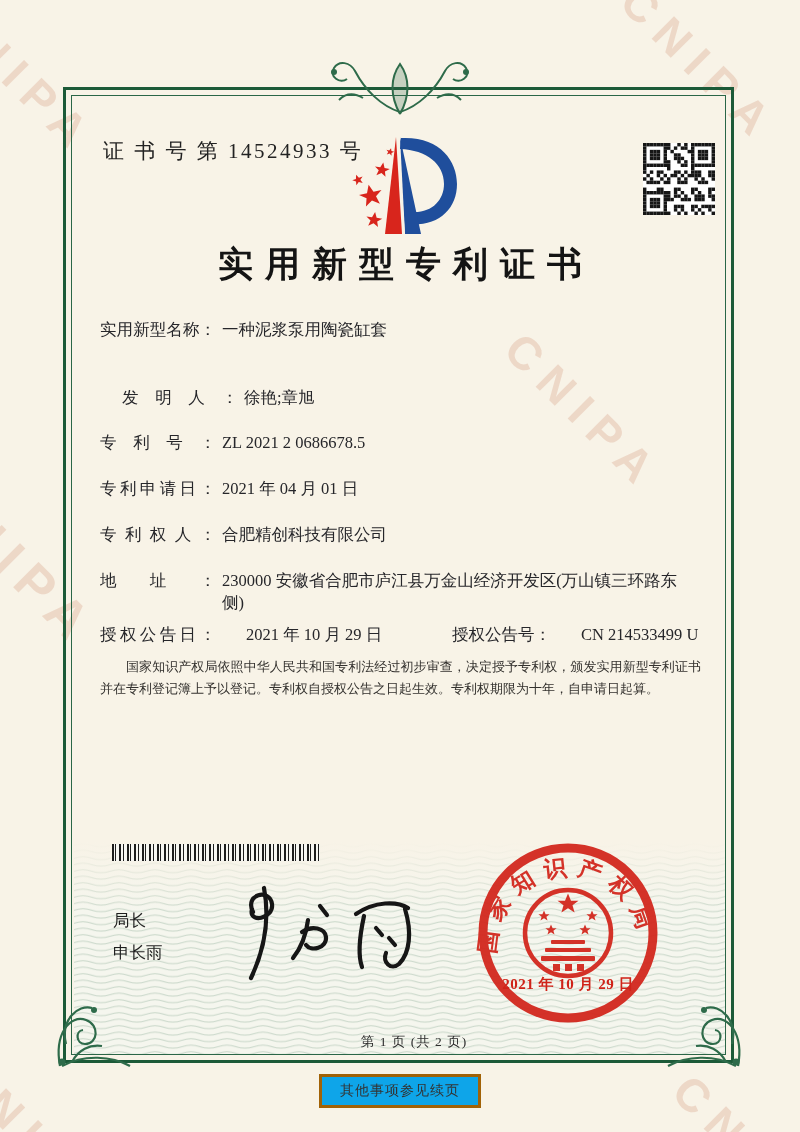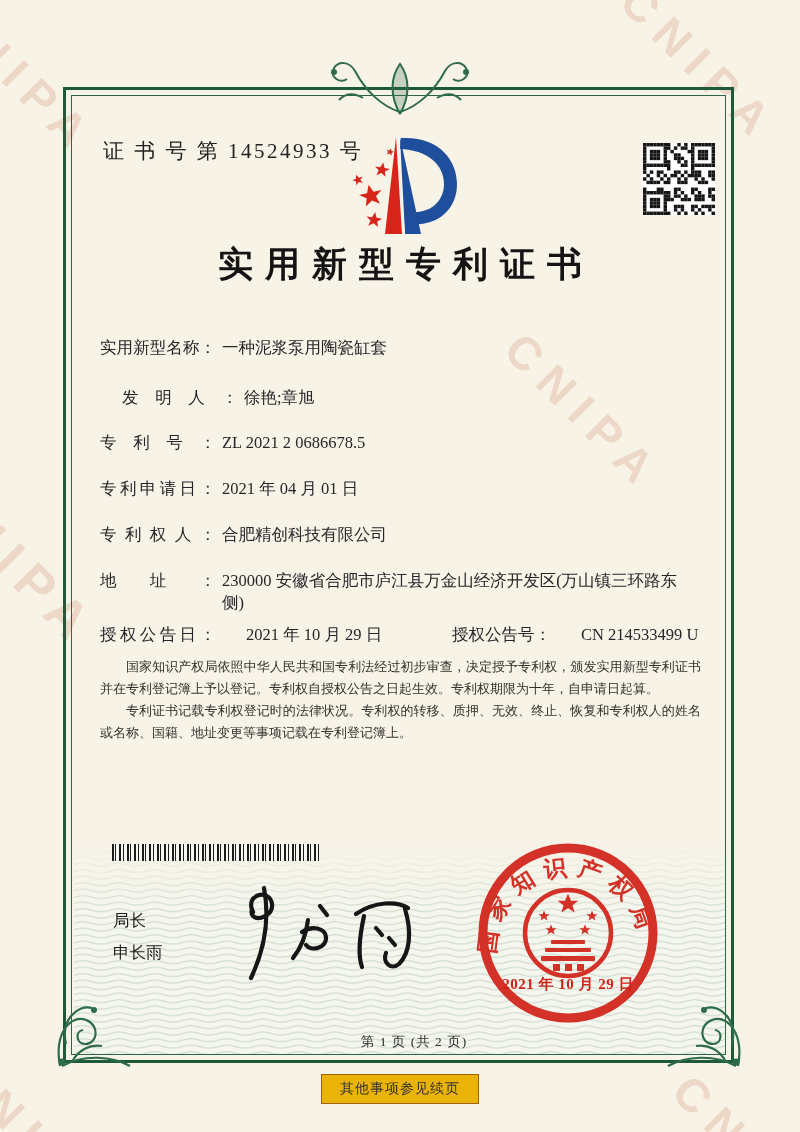--- a/index.html
+++ b/index.html
@@ -58,21 +58,21 @@
     font-family:"Liberation Sans", sans-serif;font-size:16.5px;color:#1d1d1d;}
   .signature{position:absolute;left:208px;top:882px;z-index:3;}
   
   .seal{position:absolute;left:473px;top:838px;z-index:4;opacity:.93;}
   .seal-date{position:absolute;left:498px;top:975px;width:140px;z-index:5;
     text-align:center;font-size:15px;font-weight:bold;letter-spacing:.5px;color:#cf2318;}
   
   .pageno{position:absolute;left:16px;top:1033px;width:796px;z-index:3;
     text-align:center;font-size:13.5px;letter-spacing:1px;color:#2e2e2e;}
   .cont-wrap{position:absolute;left:0;top:1074px;width:100%;z-index:3;text-align:center;}
-  .cont{display:inline-block;background:#eab308;border:1px solid #a16207;
+  .cont{display:inline-block;background:#0ea5e9;border:3px solid #a16207;
     padding:5px 18px;font-size:14px;letter-spacing:1px;color:#333;}
 </style>
 </head>
 <body>
 
 <span class="wm" style="left:-34px;top:-14px;">CNIPA</span>
 <span class="wm" style="left:648px;top:-26px;">CNIPA</span>
 <span class="wm" style="left:-44px;top:462px;font-size:52px;">CNIPA</span>
 <span class="wm" style="left:532px;top:322px;">CNIPA</span>
 <span class="wm" style="left:-20px;top:1046px;">CNIPA</span>
@@ -367,21 +367,21 @@
     <rect x="24" y="68.57142857142857" width="3.4285714285714284" height="3.4285714285714284" fill="#161616"></rect>
     <rect x="34.285714285714285" y="68.57142857142857" width="3.4285714285714284" height="3.4285714285714284" fill="#161616"></rect>
     <rect x="41.14285714285714" y="68.57142857142857" width="3.4285714285714284" height="3.4285714285714284" fill="#161616"></rect>
     <rect x="51.42857142857142" y="68.57142857142857" width="3.4285714285714284" height="3.4285714285714284" fill="#161616"></rect>
     <rect x="58.285714285714285" y="68.57142857142857" width="3.4285714285714284" height="3.4285714285714284" fill="#161616"></rect>
     <rect x="68.57142857142857" y="68.57142857142857" width="3.4285714285714284" height="3.4285714285714284" fill="#161616"></rect>
   </svg>
 
 <div class="title">实用新型专利证书</div>
 
-<div class="row" style="top:337px;align-items:center;">
+<div class="row" style="top:319px;align-items:center;">
   <span class="lab">实用新型名称：</span>
   <span class="val">一种泥浆泵用陶瓷缸套</span>
 </div>
 <div class="row" style="top:387px;margin-left:22px;">
   <span class="lab">发明人：</span>
   <span class="val">徐艳;章旭</span>
 </div>
 <div class="row" style="top:432px;">
   <span class="lab">专利号：</span>
   <span class="val">ZL 2021 2 0686678.5</span>
@@ -400,21 +400,20 @@
 </div>
 <div class="row" style="top:624px;gap:24px;">
   <span class="lab">授权公告日：</span>
   <span class="g-val">2021 年 10 月 29 日</span>
   <span class="lab2">授权公告号：</span>
   <span class="val">CN 214533499 U</span>
 </div>
 
 <div class="paras">
   <p>国家知识产权局依照中华人民共和国专利法经过初步审查，决定授予专利权，颁发实用新型专利证书并在专利登记簿上予以登记。专利权自授权公告之日起生效。专利权期限为十年，自申请日起算。</p>
-  <p>专利证书记载专利权登记时的法律状况。专利权的转移、质押、无效、终止、恢复和专利权人的姓名或名称、国籍、地址变更等事项记载在专利登记簿上。</p>
 </div>
 
 <div class="barcode"></div>
 
 <div class="signer" style="top:910px;">局长</div>
 <div class="signer" style="top:942px;">申长雨</div>
 
 <svg class="signature" width="235" height="108">
   <g stroke="#161616" stroke-width="4.2" fill="none" stroke-linecap="round">
     <path d="M45,30 C36,12 62,6 64,22 C66,37 40,42 44,27"></path>

